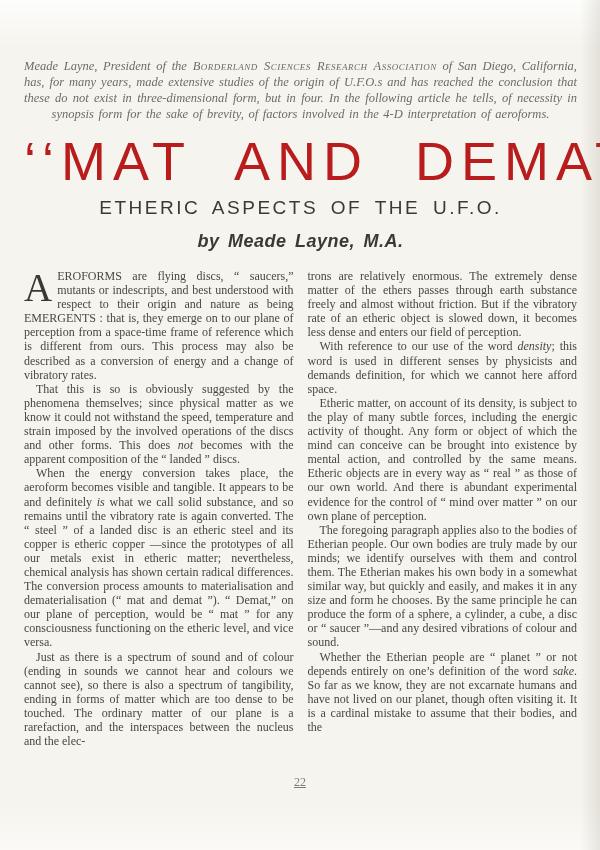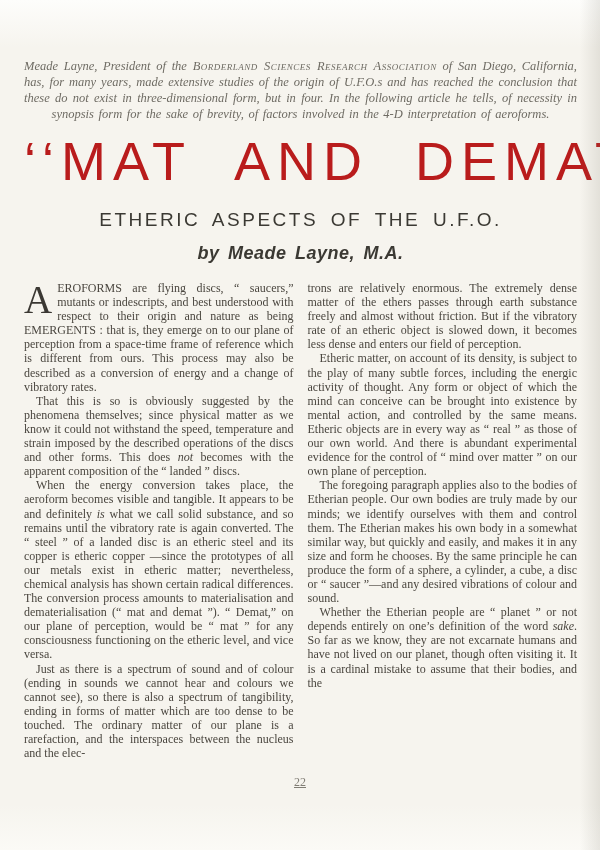--- a/index.html
+++ b/index.html
@@ -42,21 +42,21 @@
     margin:15px 0 0;
     text-align:center;
     font-family:"Liberation Sans",sans-serif;
     font-weight:400;
     font-size:54px;line-height:48px;
     letter-spacing:7px;word-spacing:24px;
     color:#b91c1c;
     white-space:nowrap;
   }
   .subtitle{
-    margin:24px 0 0;
+    margin:12px 0 0;
     text-align:center;
     font-family:"Liberation Sans",sans-serif;
     font-weight:400;
     font-size:19px;line-height:22px;
     letter-spacing:2.5px;word-spacing:5px;
     color:#3b3933;
   }
   .byline{
     margin:11px 0 1px;
     text-align:center;
@@ -93,26 +93,27 @@
 
 <div class="page">
   <div class="inner">
     <p class="standfirst"><span>Meade Layne, President of the </span><span class="sc">Borderland Sciences Research Association</span><span> of San Diego, California, has, for many years, made extensive studies of the origin of U.F.O.s and has reached the conclusion that these do not exist in three-dimensional form, but in four. In the following article he tells, of necessity in synopsis form for the sake of brevity, of factors involved in the 4-D interpretation of aeroforms.</span></p>
     <h1 class="title">‘‘MAT AND DEMAT’’</h1>
     <h2 class="subtitle">ETHERIC ASPECTS OF THE U.F.O.</h2>
     <h3 class="byline">by Meade Layne, M.A.</h3>
     <div class="columns">
       <div class="col">
           <p class="para noindent"><span class="dropcap">A</span><span>EROFORMS are flying discs, “ saucers,” mutants or indescripts, and best understood with respect to their origin and nature as being EMERGENTS : that is, they emerge on to our plane of perception from a space-time frame of reference which is different from ours. This process may also be described as a conversion of energy and a change of vibratory rates.</span></p>
-          <p class="para"><span>That this is so is obviously suggested by the phenomena themselves; since physical matter as we know it could not withstand the speed, temperature and strain imposed by the described operations of the discs and other forms. This does </span><span class="it">not</span><span> becomes with the apparent composition of the “ landed ” discs.</span></p>
+          <p class="para"><span>That this is so is obviously suggested by the phenomena themselves; since physical matter as we know it could not withstand the speed, temperature and strain imposed by the involved operations of the discs and other forms. This does </span><span class="it">not</span><span> becomes with the apparent composition of the “ landed ” discs.</span></p>
           <p class="para"><span>When the energy conversion takes place, the aeroform becomes visible and tangible. It appears to be and definitely </span><span class="it">is</span><span> what we call solid substance, and so remains until the vibratory rate is again converted. The “ steel ” of a landed disc is an etheric steel and its copper is etheric copper —since the prototypes of all our metals exist in etheric matter; nevertheless, chemical analysis has shown certain radical differences. The conversion process amounts to materialisation and dematerialisation (“ mat and demat ”). “ Demat,” on our plane of perception, would be “ mat ” for any consciousness functioning on the etheric level, and vice versa.</span></p>
           <p class="para"><span>Just as there is a spectrum of sound and of colour (ending in sounds we cannot hear and colours we cannot see), so there is also a spectrum of tangibility, ending in forms of matter which are too dense to be touched. The ordinary matter of our plane is a rarefaction, and the interspaces between the nucleus and the elec-</span></p>
         </div>
       <div class="col">
           <p class="para noindent"><span>trons are relatively enormous. The extremely dense matter of the ethers passes through earth substance freely and almost without friction. But if the vibratory rate of an etheric object is slowed down, it becomes less dense and enters our field of perception.</span></p>
+          <p class="para"><span>With reference to our use of the word </span><span class="it">density</span><span>; this word is used in different senses by physicists and demands definition, for which we cannot here afford space.</span></p>
           <p class="para"><span>Etheric matter, on account of its density, is subject to the play of many subtle forces, including the energic activity of thought. Any form or object of which the mind can conceive can be brought into existence by mental action, and controlled by the same means. Etheric objects are in every way as “ real ” as those of our own world. And there is abundant experimental evidence for the control of “ mind over matter ” on our own plane of perception.</span></p>
           <p class="para"><span>The foregoing paragraph applies also to the bodies of Etherian people. Our own bodies are truly made by our minds; we identify ourselves with them and control them. The Etherian makes his own body in a somewhat similar way, but quickly and easily, and makes it in any size and form he chooses. By the same principle he can produce the form of a sphere, a cylinder, a cube, a disc or “ saucer ”—and any desired vibrations of colour and sound.</span></p>
           <p class="para"><span>Whether the Etherian people are “ planet ” or not depends entirely on one’s definition of the word </span><span class="it">sake</span><span>. So far as we know, they are not excarnate humans and have not lived on our planet, though often visiting it. It is a cardinal mistake to assume that their bodies, and the</span></p>
         </div>
     </div>
   </div>
   <div class="pagenum">22</div>
   <div class="bottom-fade"></div>
 </div>
 

